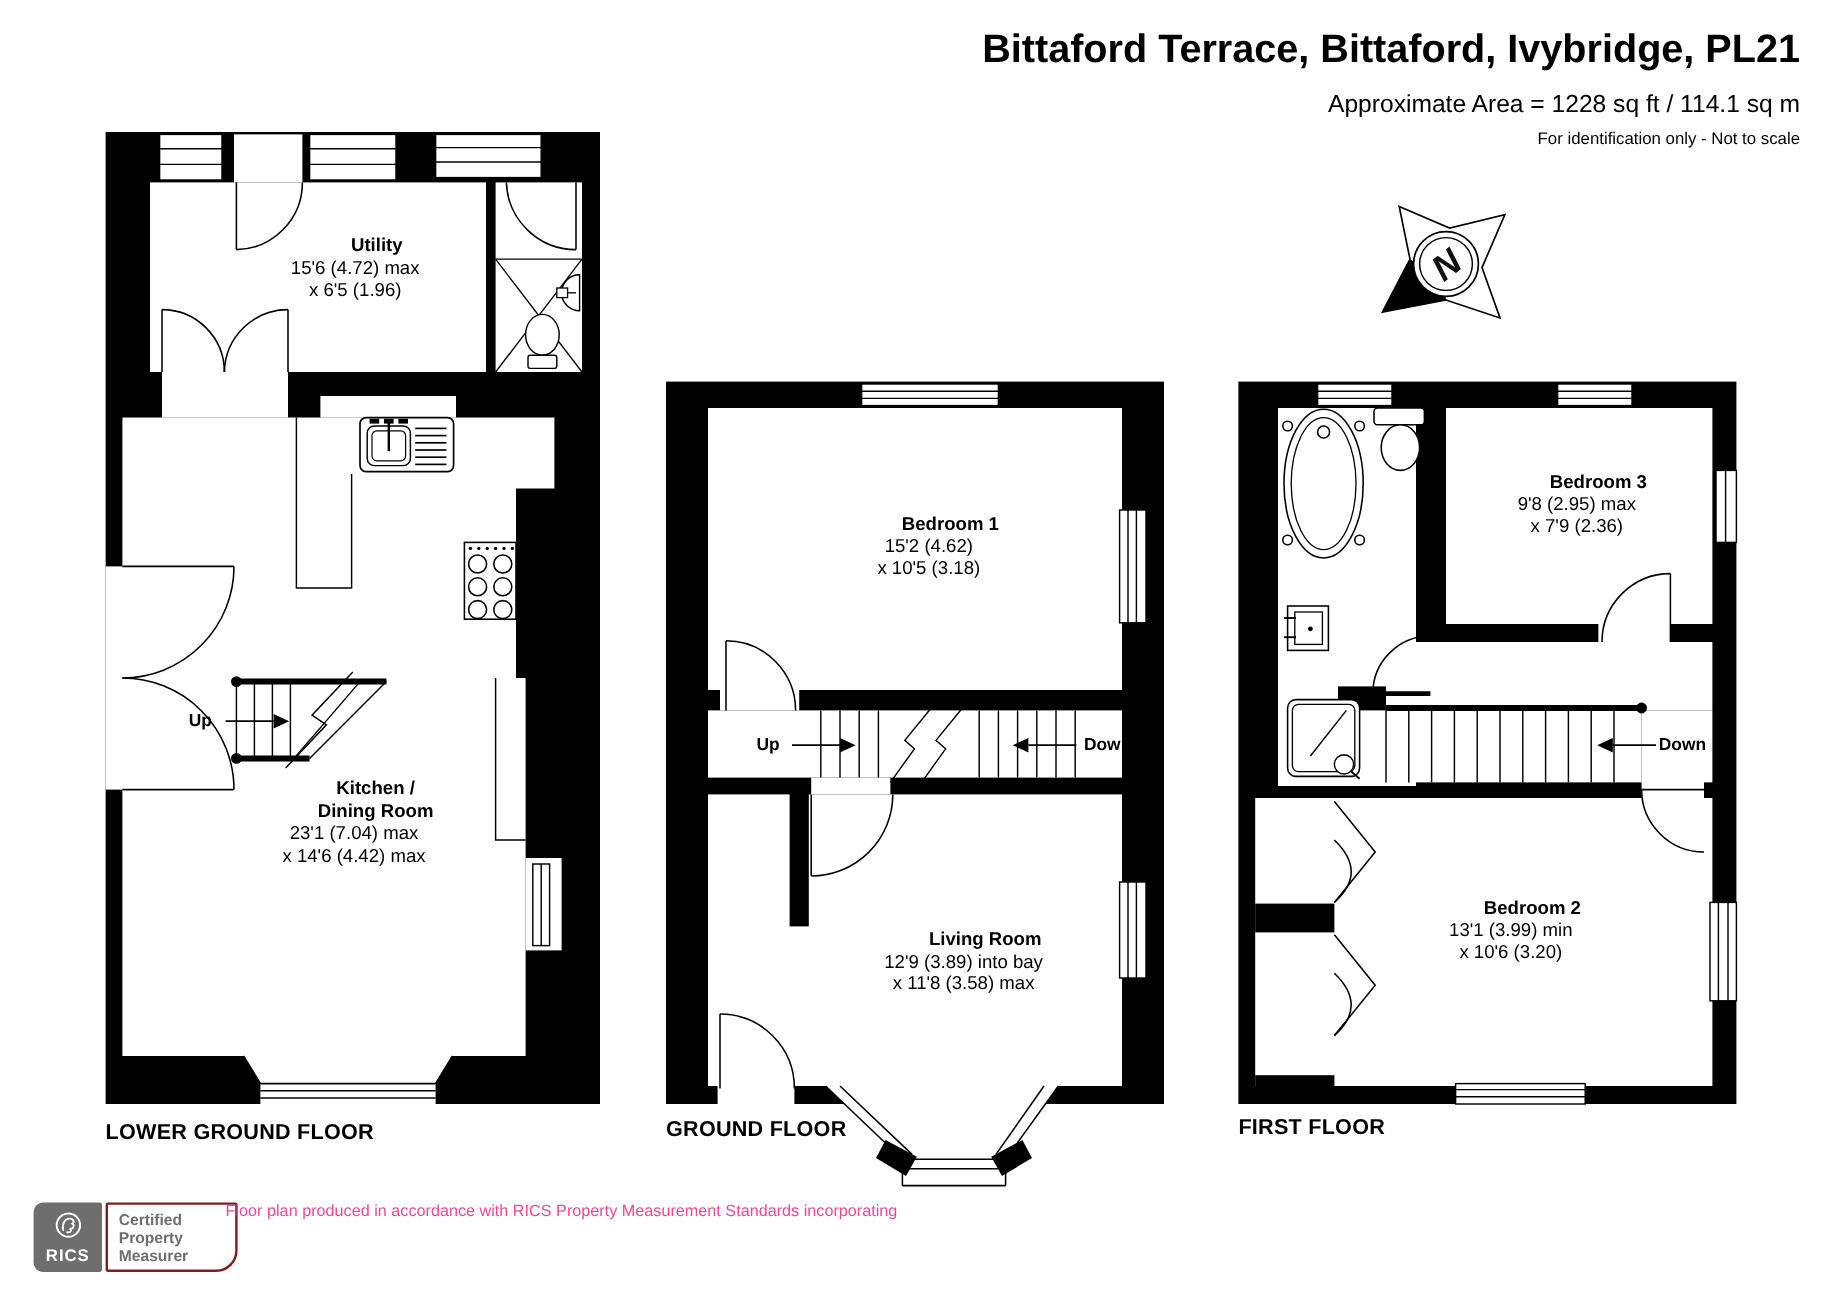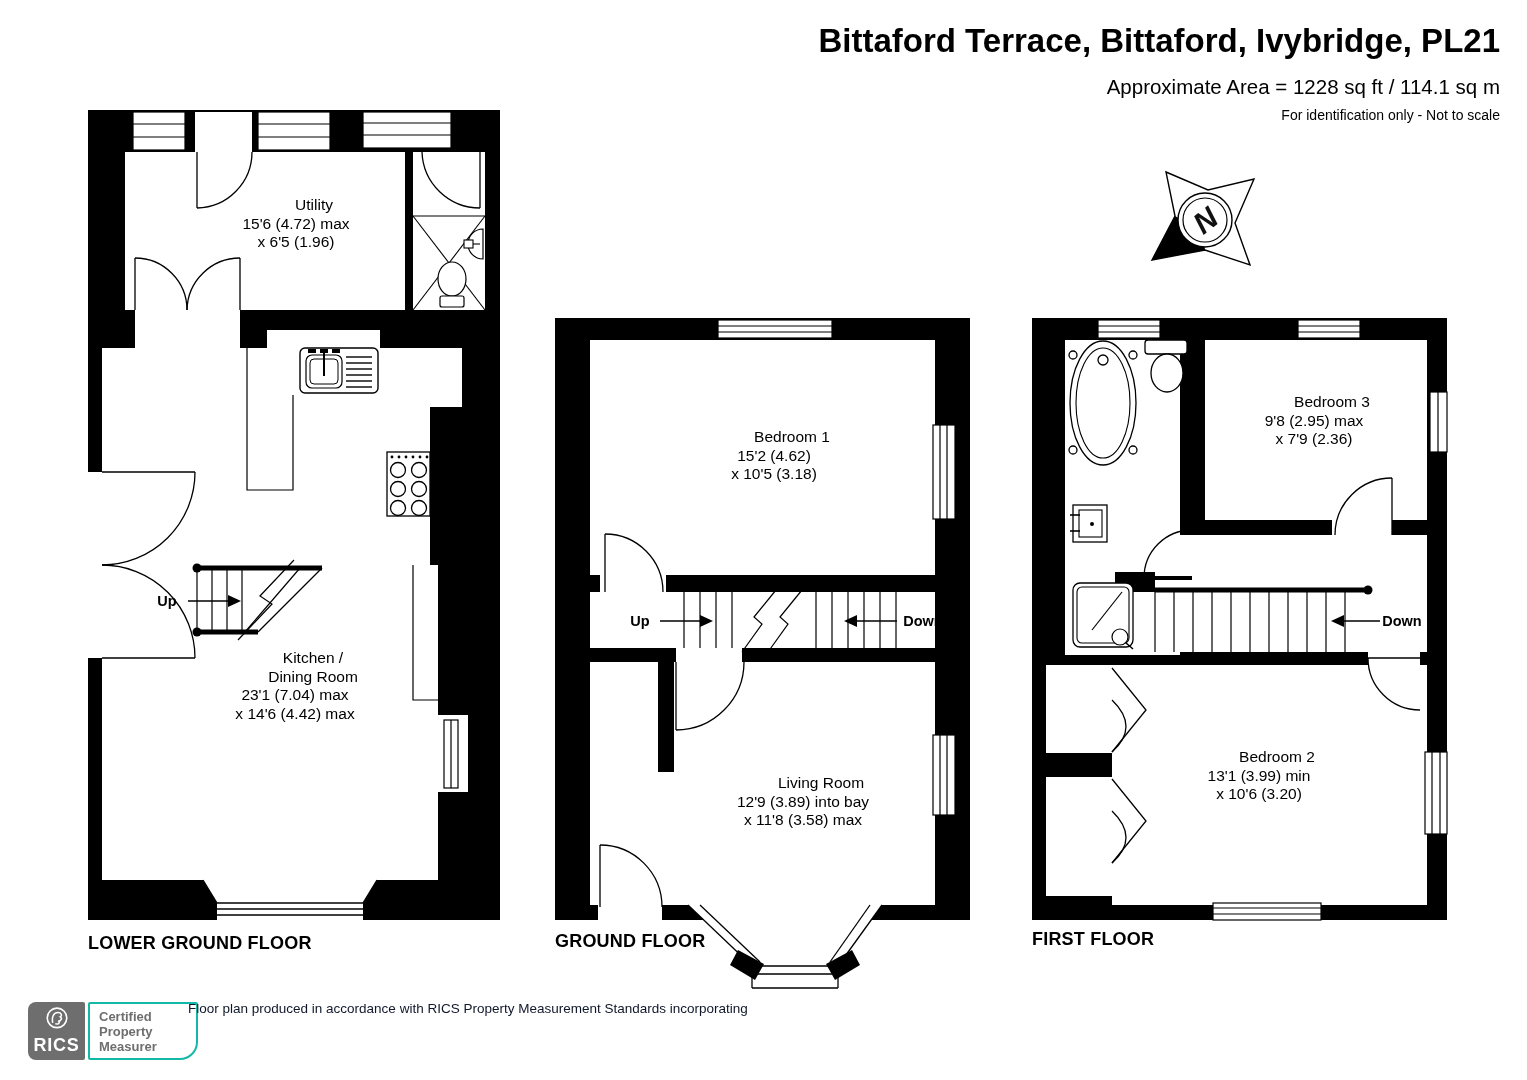--- a/index.html
+++ b/index.html
@@ -4,31 +4,31 @@
 <style>
   html,body{margin:0;padding:0;background:#ffffff;}
   body{width:1527px;height:1080px;position:relative;overflow:hidden;
        font-family:"Liberation Sans",sans-serif;color:#000;}
   .hdr-title{position:absolute;right:27px;top:22px;font-size:33px;font-weight:bold;white-space:nowrap;text-align:right;}
   .hdr-area{position:absolute;right:27px;top:75px;font-size:20.5px;white-space:nowrap;}
   .hdr-note{position:absolute;right:27px;top:107px;font-size:14px;white-space:nowrap;}
   svg.plan{position:absolute;left:0;top:0;}
   .room-label{position:absolute;transform:translate(-50%,-50%);text-align:center;
               font-size:15.5px;line-height:18.5px;white-space:nowrap;}
-  .room-label .rn{font-weight:normal;margin-left:36px;}
+  .room-label .rn{font-weight:bold;margin-left:36px;}
   .dir-label{position:absolute;transform:translate(-50%,-50%);font-weight:bold;font-size:14.5px;}
   .floor-label{position:absolute;font-weight:bold;font-size:18px;letter-spacing:.2px;white-space:nowrap;}
   .badge{position:absolute;left:28px;top:1002px;display:flex;height:58px;}
   .badge-left{width:57px;background:#6e6e6e;border-radius:8px 2px 2px 8px;color:#fff;
               display:flex;flex-direction:column;align-items:center;justify-content:center;}
-  .badge-left .brand{font-weight:bold;font-size:18px;letter-spacing:.8px;margin-top:3px;}
-  .badge-right{width:97px;margin-left:3px;background:#fff;border:2px solid #14b8a6;
+  .badge-left .brand{font-weight:bold;font-size:14px;letter-spacing:.8px;margin-top:3px;}
+  .badge-right{width:97px;margin-left:3px;background:#fff;border:2px solid #7f1d1d;
                border-radius:2px 2px 18px 2px;color:#6e6e6e;font-weight:bold;font-size:13px;
                line-height:15px;display:flex;flex-direction:column;justify-content:center;padding-left:9px;}
-  .disclaimer{position:absolute;left:188px;top:1001px;color:#0f172a;font-size:13.5px;line-height:16.5px;}
+  .disclaimer{position:absolute;left:188px;top:1001px;color:#ec4899;font-size:13.5px;line-height:16.5px;}
   .disclaimer div{white-space:pre;}
 </style>
 </head>
 <body>
 
 <div class="hdr-title">Bittaford Terrace, Bittaford, Ivybridge, PL21</div>
 <div class="hdr-area">Approximate Area = 1228 sq ft / 114.1 sq m</div>
 <div class="hdr-note">For identification only - Not to scale</div>
 
 <svg class="plan" width="1527" height="1080" viewBox="0 0 1527 1080">

